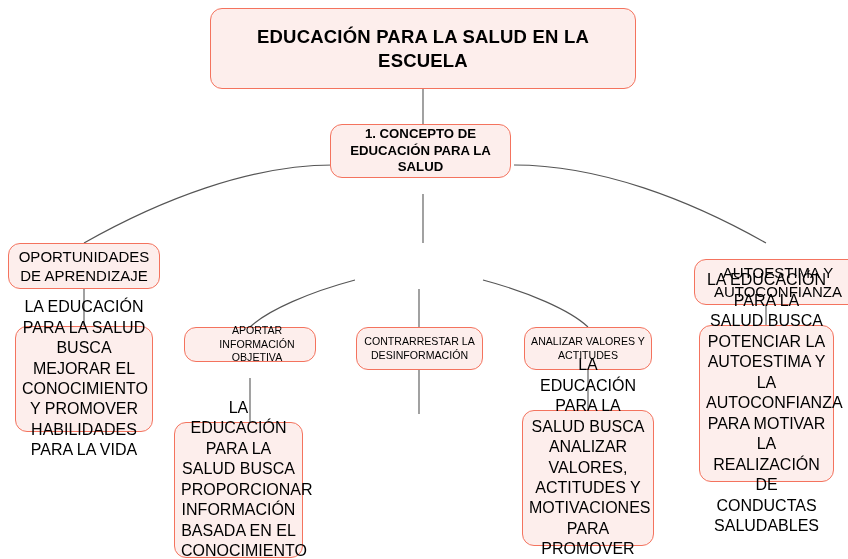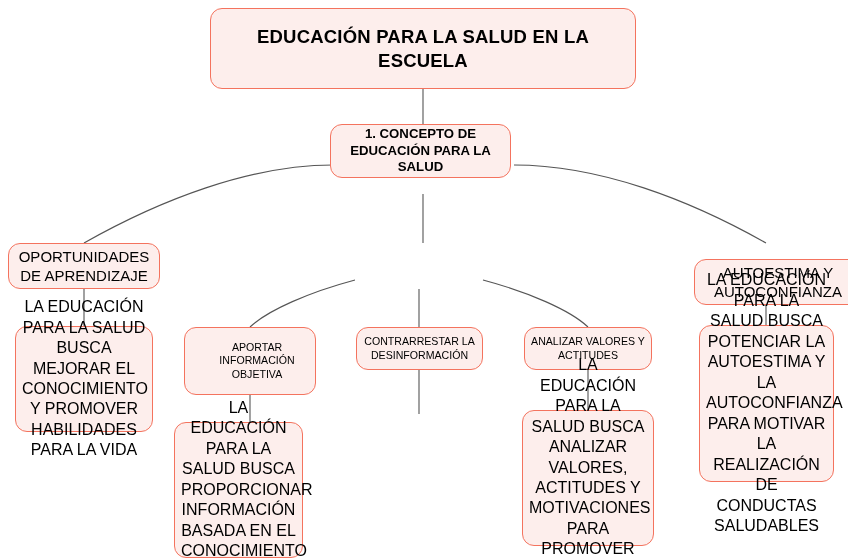--- a/index.html
+++ b/index.html
@@ -110,21 +110,21 @@
 
 
   <div class="node n-cat" style="left:694px; top:259px; width:168px; height:46px;">
     <span>AUTOESTIMA Y AUTOCONFIANZA</span>
   </div>
 
   <div class="node n-leaf" style="left:15px; top:326px; width:138px; height:106px;">
     <span>LA EDUCACIÓN PARA LA SALUD BUSCA MEJORAR EL CONOCIMIENTO Y PROMOVER HABILIDADES PARA LA VIDA</span>
   </div>
 
-  <div class="node n-sub" style="left:184px; top:327px; width:132px; height:68px;padding-left:20px;">
+  <div class="node n-sub" style="left:184px; top:327px; width:132px; height:35px;padding-left:20px;">
     <span>APORTAR INFORMACIÓN OBJETIVA</span>
   </div>
 
   <div class="node n-leaf" style="left:174px; top:422px; width:129px; height:136px;">
     <span>LA EDUCACIÓN PARA LA SALUD BUSCA PROPORCIONAR INFORMACIÓN BASADA EN EL CONOCIMIENTO CIENTÍFICO</span>
   </div>
 
   <div class="node n-sub" style="left:356px; top:327px; width:127px; height:43px;">
     <span>CONTRARRESTAR LA DESINFORMACIÓN</span>
   </div>

